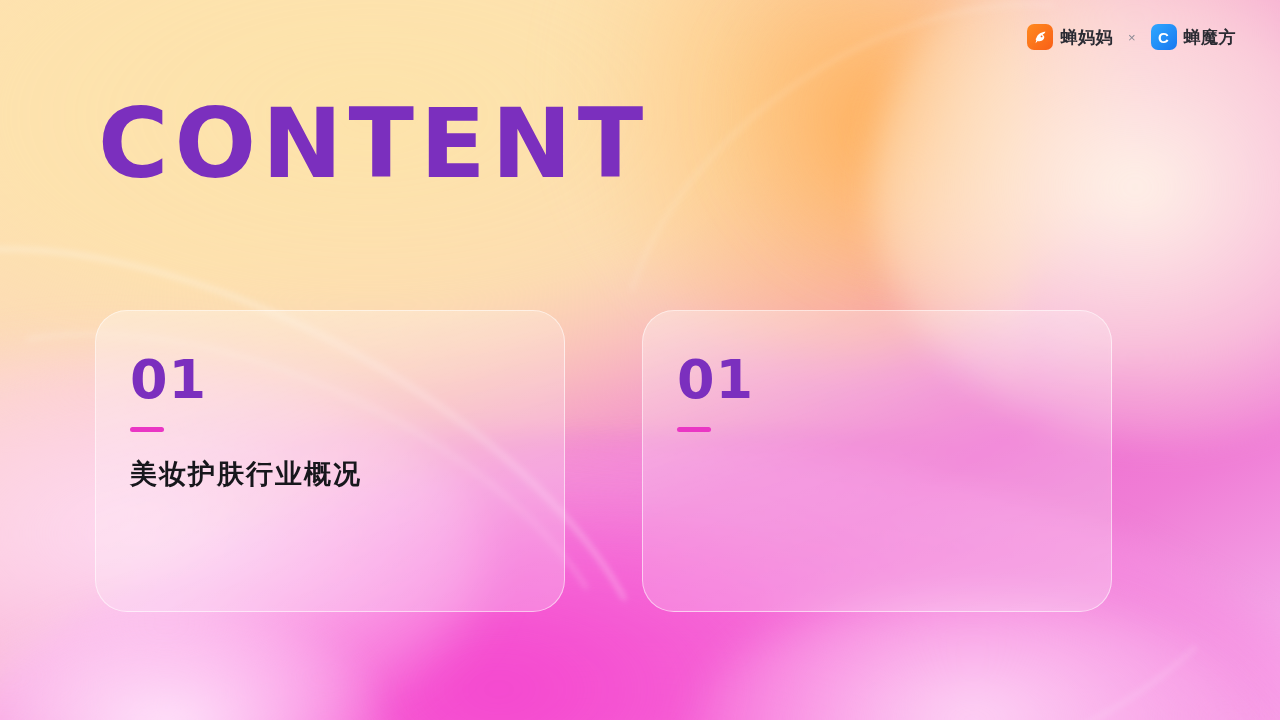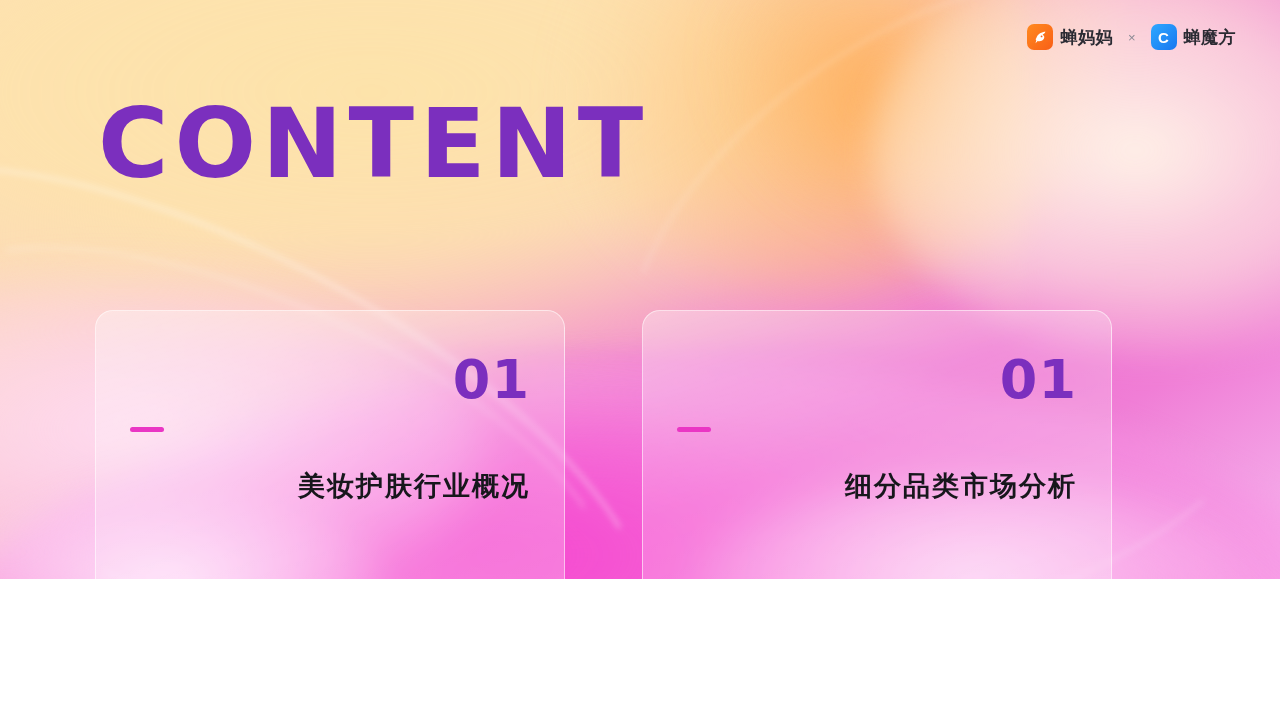--- a/index.html
+++ b/index.html
@@ -7,24 +7,23 @@
     padding: 0;
     width: 1280px;
     height: 720px;
     overflow: hidden;
     font-family: "Liberation Sans", sans-serif;
   }
 
   #slide {
     position: relative;
     width: 1280px;
-    height: 579px;
+    height: 720px;
     overflow: hidden;
     background: #fde9c8;
-    text-align: right;
   }
 
   
   .bg-base {
     position: absolute;
     inset: 0;
     background:
       linear-gradient(150deg,
         #fde3b4 0%,
         #fde0b8 14%,
@@ -248,21 +247,21 @@
     left: 95px;
     top: 310px;
     display: flex;
     gap: 77px;
     z-index: 4;
   }
   .card {
     position: relative;
     width: 470px;
     height: 302px;
-    border-radius: 18px;
+    border-radius: 32px;
     background: linear-gradient(160deg, rgba(255,255,255,0.34) 0%, rgba(255,255,255,0.20) 45%, rgba(255,255,255,0.26) 100%);
     border: 1px solid rgba(255,255,255,0.55);
     box-sizing: border-box;
     padding: 42px 34px 0 34px;
     backdrop-filter: blur(2px);
   }
   .card-number {
     font-size: 54px;
     line-height: 1;
     font-weight: bold;
@@ -271,21 +270,21 @@
     letter-spacing: 1px;
   }
   .card-rule {
     width: 34px;
     height: 5px;
     border-radius: 3px;
     background: #ea36c4;
     margin-top: 20px;
   }
   .card-label {
-    margin-top: 36px;
+    margin-top: 24px;
     font-size: 27px;
     font-weight: bold;
     color: #17171c;
     letter-spacing: 2px;
   }
 </style>
 </head>
 <body>
 
 <div id="slide">
@@ -331,18 +330,17 @@
 
     <div class="card">
       <div class="card-number">01</div>
       <div class="card-rule"></div>
       <div class="card-label">美妆护肤行业概况</div>
     </div>
 
     <div class="card">
       <div class="card-number">01</div>
       <div class="card-rule"></div>
-      <div class="card-label">细分品类市场分析</div>
     </div>
 
   </div>
 
 </div>
 
 </body></html>

